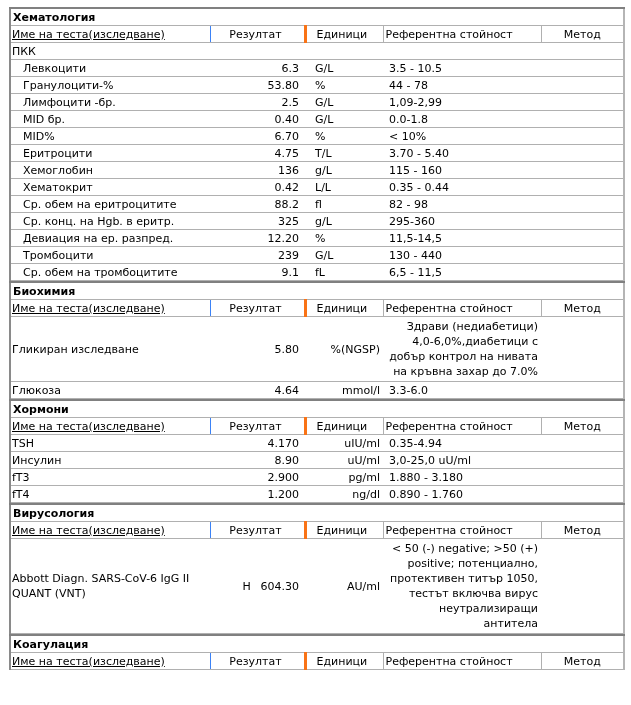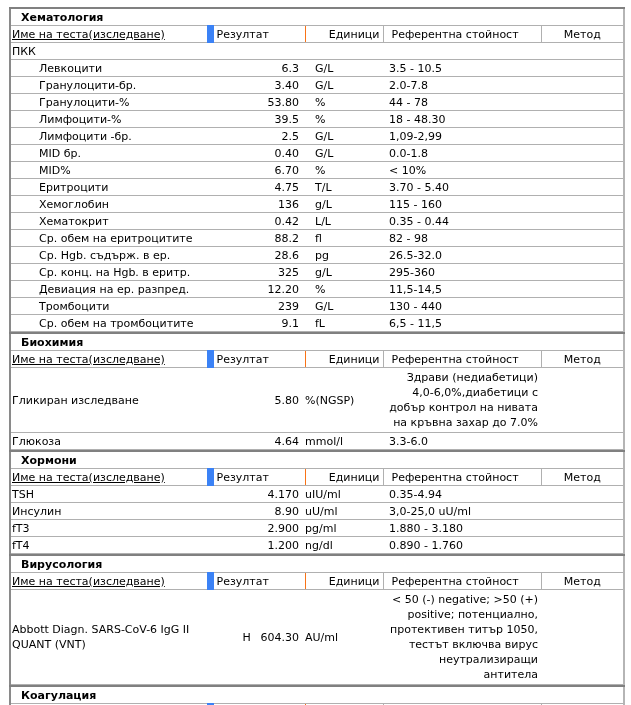--- a/index.html
+++ b/index.html
@@ -1,33 +1,33 @@
 <!DOCTYPE html>
 <html><head>
 <meta charset="utf-8">
 <style>
   html, body { margin: 0; padding: 0; background: #ffffff; }
   body { width: 631px; height: 705px; overflow: hidden; font-family: "DejaVu Sans", sans-serif; font-size: 11px; color: #000; }
   .wrap { position: absolute; left: 9px; top: 7px; width: 614px; }
   table.sec { border-collapse: collapse; width: 614px; table-layout: fixed; border-left: 2px solid #8a8a8a; border-right: 2px solid #b5b5b5; }
   table.sec td { padding: 0 3px; height: 16px; line-height: 15px; vertical-align: middle; white-space: nowrap; overflow: hidden; }
-  tr.title td { font-weight: bold; border-top: 2px solid #808080; border-bottom: 1px solid #b0b0b0; height: 16px; padding-left: 10px; }
+  tr.title td { font-weight: bold; border-top: 2px solid #808080; border-bottom: 1px solid #b0b0b0; height: 16px; padding-left: 2px; }
   tr.head td { border-bottom: 1px solid #b0b0b0; }
-  tr.head td.c-res { text-align: left; border-left: 7px solid #3b82f6; padding-right: 6px; }
+  tr.head td.c-res { text-align: center; border-left: 1px solid #3b82f6; padding-right: 6px; }
   tr.head td.c-name { padding-left: 1px; text-decoration: underline; }
-  tr.head td.c-unit { border-left: 1px solid #f97316; padding-left: 3px; text-align: right; }
-  tr.head td.c-ref { border-left: 1px solid #b0b0b0; padding-left: 8px; }
+  tr.head td.c-unit { border-left: 3px solid #f97316; padding-left: 10px; }
+  tr.head td.c-ref { border-left: 1px solid #b0b0b0; padding-left: 2px; }
   tr.head td.c-meth { border-left: 1px solid #b0b0b0; text-align: center; }
   tr.row td { border-bottom: 1px solid #b0b0b0; }
   tr.row td.c-name { padding-left: 1px; margin-top: 23px; }
-  tr.row.indent td.c-name { padding-left: 28px; }
+  tr.row.indent td.c-name { padding-left: 12px; }
   tr.row td.c-res { text-align: right; padding-right: 6px; }
   tr.row td.c-unit { padding-left: 10px; }
   tr.row td.c-ref { padding-left: 6px; }
-  tr.row td.c-unit.center { text-align: left; padding-left: 0; }
+  tr.row td.c-unit.center { text-align: right; padding-left: 0; }
   tr.row td.wrap-text { white-space: normal; line-height: 15px; padding-top: 2px; padding-bottom: 2px; }
   tr.row td.c-ref.wrap-text { padding-left: 2px; text-align: right; }
   col.w-name { width: 200px; }
   col.w-res { width: 95px; }
   col.w-unit { width: 78px; }
   col.w-ref { width: 158px; }
   col.w-meth { width: 83px; }
   .flagcell { display: inline-block; width: 18px; text-align: left; }
   .valcell { float: right; }
 </style>
@@ -61,41 +61,27 @@
     </tbody>
       <tbody>
         <tr class="row indent">
           <td class="c-name">Левкоцити</td>
           <td class="c-res"><span class="flagcell"></span><span class="valcell">6.3</span></td>
           <td class="c-unit">G/L</td>
           <td class="c-ref">3.5 - 10.5</td>
           <td class="c-meth"></td>
         </tr>
         <tr class="row indent">
-          <td class="c-name">Гранулоцити-бр.</td>
-          <td class="c-res"><span class="flagcell"></span><span class="valcell">3.40</span></td>
-          <td class="c-unit">G/L</td>
-          <td class="c-ref">2.0-7.8</td>
-          <td class="c-meth"></td>
-        </tr>
-        <tr class="row indent">
           <td class="c-name">Гранулоцити-%</td>
           <td class="c-res"><span class="flagcell"></span><span class="valcell">53.80</span></td>
           <td class="c-unit">%</td>
           <td class="c-ref">44 - 78</td>
           <td class="c-meth"></td>
         </tr>
         <tr class="row indent">
-          <td class="c-name">Лимфоцити-%</td>
-          <td class="c-res"><span class="flagcell"></span><span class="valcell">39.5</span></td>
-          <td class="c-unit">%</td>
-          <td class="c-ref">18 - 48.30</td>
-          <td class="c-meth"></td>
-        </tr>
-        <tr class="row indent">
           <td class="c-name">Лимфоцити -бр.</td>
           <td class="c-res"><span class="flagcell"></span><span class="valcell">2.5</span></td>
           <td class="c-unit">G/L</td>
           <td class="c-ref">1,09-2,99</td>
           <td class="c-meth"></td>
         </tr>
         <tr class="row indent">
           <td class="c-name">MID бр.</td>
           <td class="c-res"><span class="flagcell"></span><span class="valcell">0.40</span></td>
           <td class="c-unit">G/L</td>
@@ -131,27 +117,20 @@
           <td class="c-meth"></td>
         </tr>
         <tr class="row indent">
           <td class="c-name">Ср. обем на еритроцитите</td>
           <td class="c-res"><span class="flagcell"></span><span class="valcell">88.2</span></td>
           <td class="c-unit">fl</td>
           <td class="c-ref">82 - 98</td>
           <td class="c-meth"></td>
         </tr>
         <tr class="row indent">
-          <td class="c-name">Ср. Hgb. съдърж. в ер.</td>
-          <td class="c-res"><span class="flagcell"></span><span class="valcell">28.6</span></td>
-          <td class="c-unit">pg</td>
-          <td class="c-ref">26.5-32.0</td>
-          <td class="c-meth"></td>
-        </tr>
-        <tr class="row indent">
           <td class="c-name">Ср. конц. на Hgb. в еритр.</td>
           <td class="c-res"><span class="flagcell"></span><span class="valcell">325</span></td>
           <td class="c-unit">g/L</td>
           <td class="c-ref">295-360</td>
           <td class="c-meth"></td>
         </tr>
         <tr class="row indent">
           <td class="c-name">Девиация на ер. разпред.</td>
           <td class="c-res"><span class="flagcell"></span><span class="valcell">12.20</span></td>
           <td class="c-unit">%</td>

